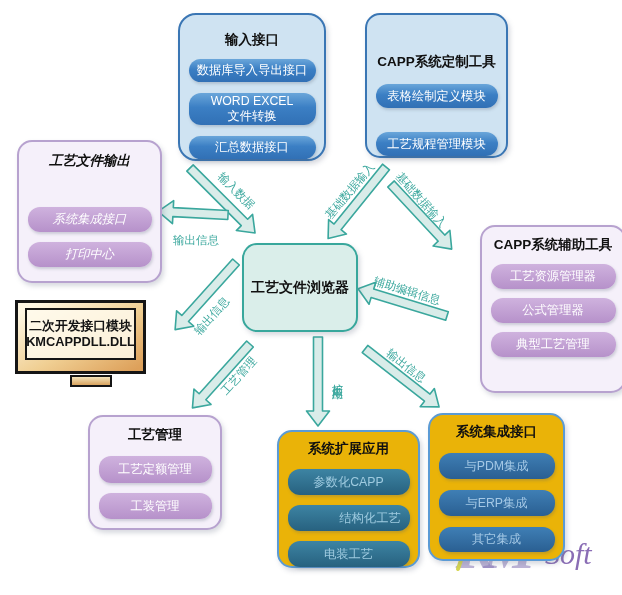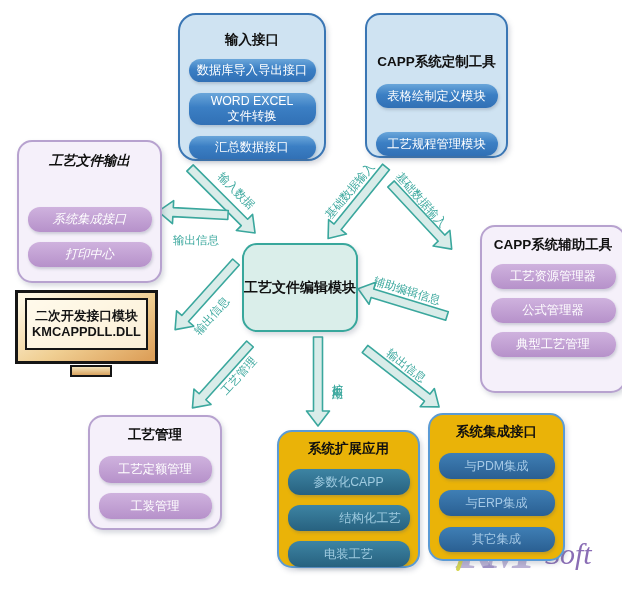--- a/index.html
+++ b/index.html
@@ -21,21 +21,21 @@
   .chip-teal{background:linear-gradient(180deg,#3d84a3 0%,#27617f 100%);color:#9fcbe0;}
   .chip-navy{background:linear-gradient(180deg,#3f7fb5 0%,#2a5f92 100%);color:#a5c9e6;}
 
   
   .center-node{position:absolute;left:242px;top:243px;width:116px;height:89px;box-sizing:border-box;
     background:#daeeea;border:2.5px solid #38a79c;border-radius:15px;display:flex;align-items:center;
     justify-content:center;font-weight:bold;font-size:14px;color:#101010;z-index:2;
     box-shadow:2px 3px 5px rgba(110,120,140,.28);}
 
   
-  .monitor{position:absolute;left:15px;top:290px;width:143px;height:74px;box-sizing:border-box;
+  .monitor{position:absolute;left:15px;top:300px;width:131px;height:74px;box-sizing:border-box;
     border:3px solid #151515;background:linear-gradient(150deg,#fdf6e2 8%,#f0cf93 55%,#dda05a 96%);z-index:2;}
   .monitor-screen{position:absolute;left:7px;top:5px;right:7px;bottom:11px;border:2px solid #151515;
     background:rgba(255,250,236,.85);display:flex;flex-direction:column;align-items:center;justify-content:center;}
   .monitor-line{font-weight:bold;font-size:12.8px;color:#141414;line-height:16px;white-space:nowrap;}
   .monitor-stand{position:absolute;left:52px;top:72px;width:38px;height:8px;border:2px solid #151515;
     background:linear-gradient(180deg,#f3e3bb,#d9a35e);}
 
   
   svg.arrow{position:absolute;overflow:visible;z-index:1;transform-origin:0 13px;}
   .alabel{position:absolute;font-size:11.5px;color:#3aa79d;white-space:nowrap;z-index:3;
@@ -114,21 +114,21 @@
     <div class="chip chip-blue" style="margin-top:13px;min-height:24px;">表格绘制定义模块</div>
     <div class="chip chip-blue" style="margin-top:24px;min-height:24px;">工艺规程管理模块</div>
   </div>
 
   <div class="panel p-purple" style="left:17px;top:140px;width:145px;height:143px;padding-top:10px;font-style:italic;">
     <div class="panel-title">工艺文件输出</div>
     <div class="chip chip-purple" style="margin-top:37px;min-height:25px;">系统集成接口</div>
     <div class="chip chip-purple" style="margin-top:10px;min-height:25px;">打印中心</div>
   </div>
 
-  <div class="center-node">工艺文件编辑模块</div>
+  <div class="center-node">工艺文件浏览器</div>
 
   <div class="panel p-purple" style="left:480px;top:225px;width:146px;height:168px;padding-top:9px;">
     <div class="panel-title">CAPP系统辅助工具</div>
     <div class="chip chip-purple" style="margin-top:10px;min-height:25px;">工艺资源管理器</div>
     <div class="chip chip-purple" style="margin-top:9px;min-height:25px;">公式管理器</div>
     <div class="chip chip-purple" style="margin-top:9px;min-height:25px;">典型工艺管理</div>
   </div>
 
   <div class="monitor">
     <div class="monitor-screen">

